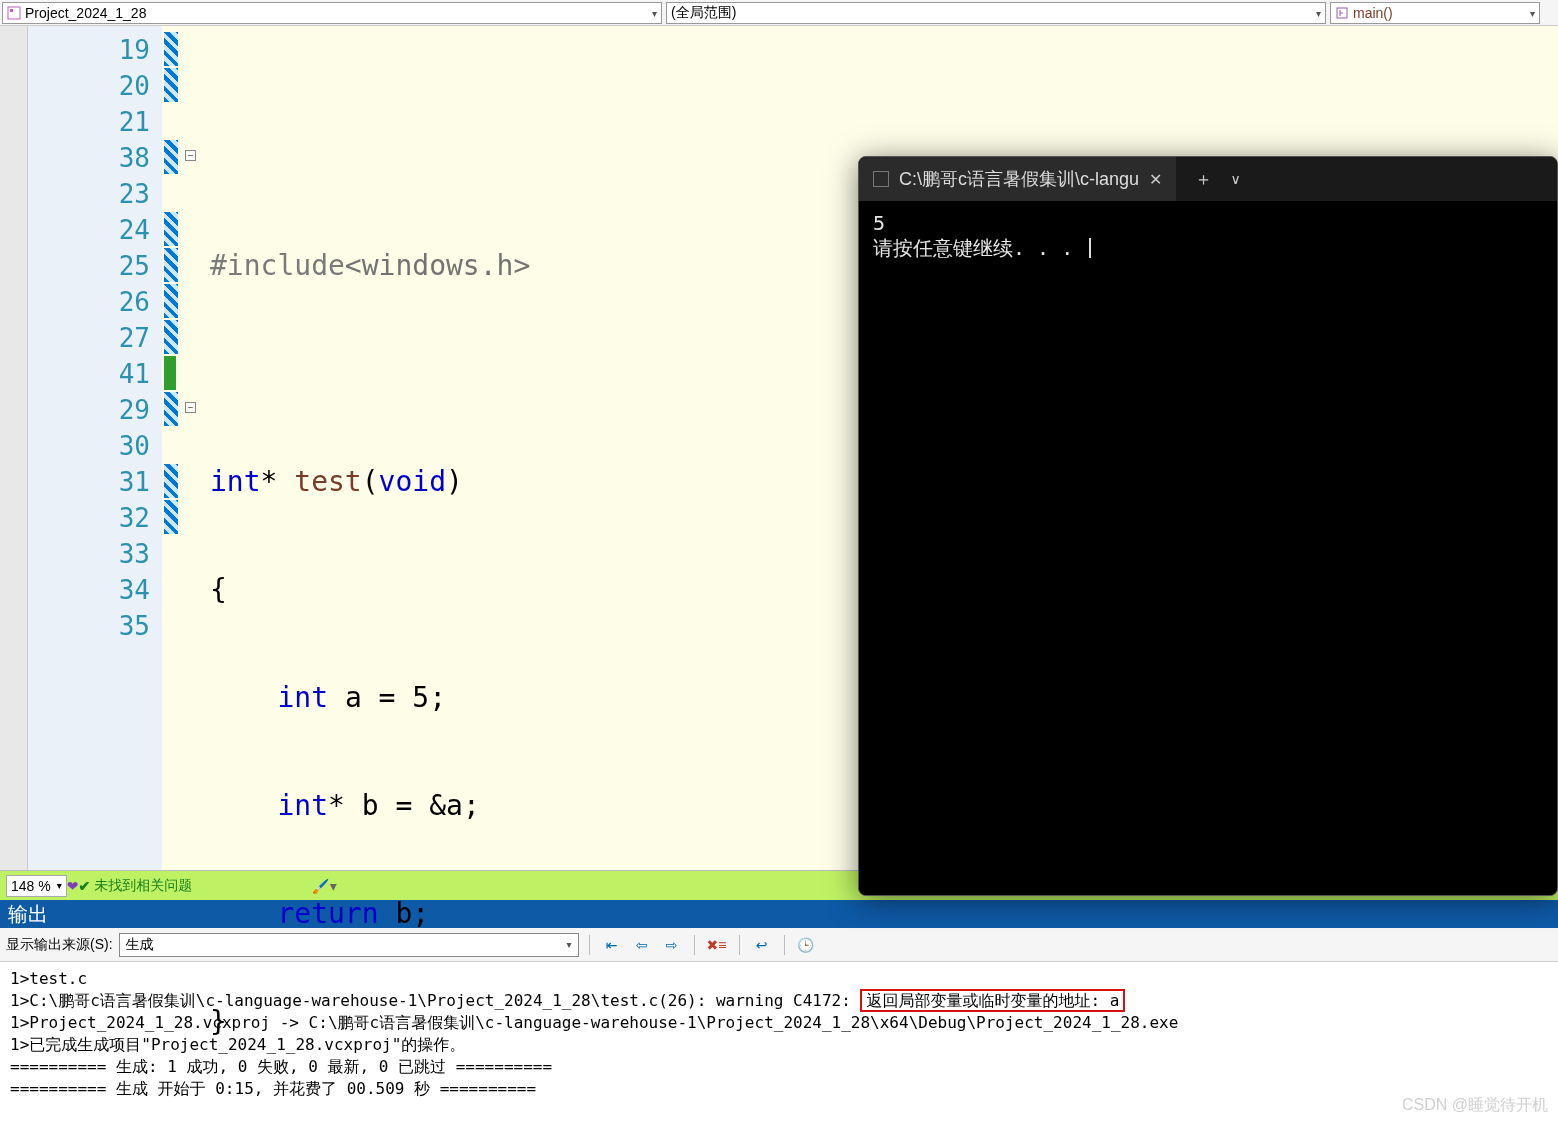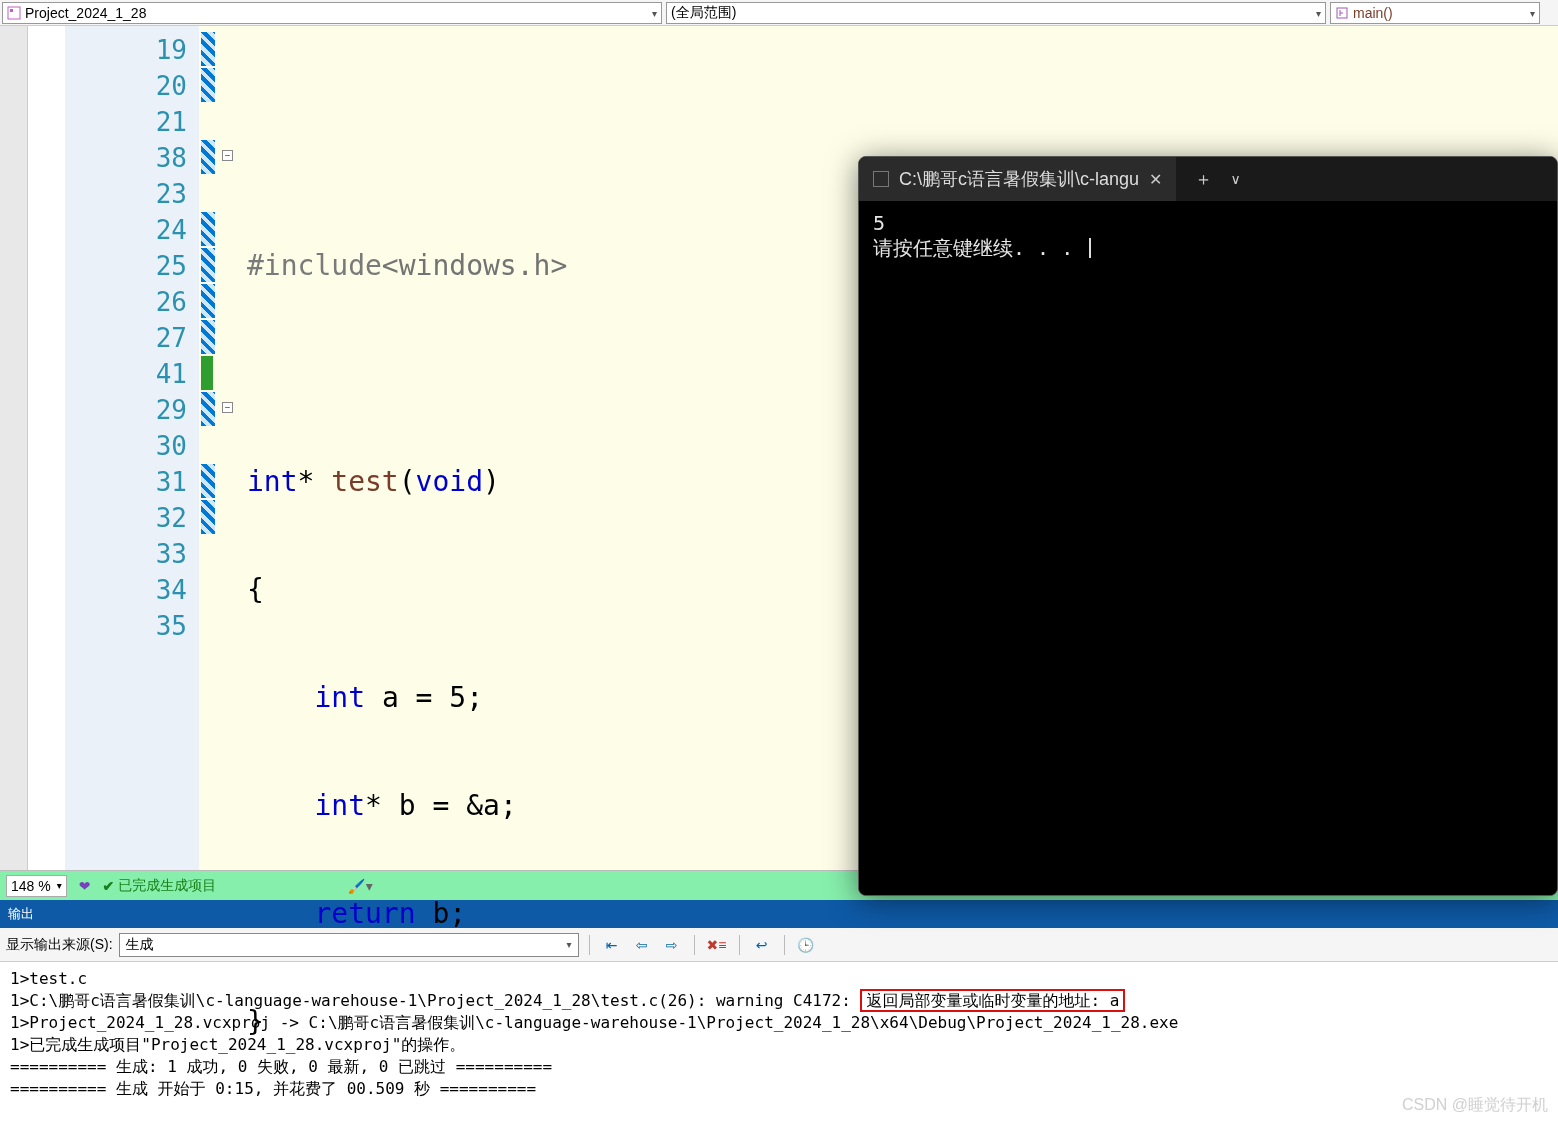--- a/index.html
+++ b/index.html
@@ -25,21 +25,21 @@
 
 .editor-area {
   display: flex; height: 844px; position: relative;
 }
 .left-gutter {
   width: 28px; background: #e8e8e8; border-right: 1px solid #ccc;
 }
 .line-gutter {
   width: 134px; background: #eaf1f9; text-align: right; padding-right: 12px;
   font-family: Consolas, monospace; font-size: 26px; color: #2b91af;
-  line-height: 36px; padding-top: 6px; margin-left: 37px;
+  line-height: 36px; padding-top: 6px;
 }
 .code-area {
   flex: 1; background: #fdfde8;
   font-family: Consolas, monospace; font-size: 28px; line-height: 36px;
   position: relative; padding-top: 6px; white-space: pre;
 }
 .marker-col {
   position: absolute; left: 0; top: 0; width: 20px; height: 100%;
 }
 .blue-stripe {
@@ -55,33 +55,33 @@
   line-height: 9px; color: #444;
 }
 .code-line { padding-left: 48px; height: 36px; }
 
 .kw { color: #0000cd; }
 .func { color: #783c28; }
 .pp { color: #7a7a7a; }
 .ppinc { color: #737373; }
 
 .status-bar {
-  display:flex; align-items:center; height: 30px; background: #86efac;
-  border-top: 1px solid #bbb; padding: 0 6px; gap: 12px;
+  display:flex; align-items:center; height: 30px; background: #bef264;
+  border-top: 1px solid #bbb; padding: 0 6px; 
 }
 .zoom-combo {
   display:flex; align-items:center; border:1px solid #aaa; background:#fff;
   height:22px; padding:0 4px;
 }
 .no-issue { color:#1a7f1a; display:flex; align-items:center; gap:4px; }
 .checkmark { color:#1a7f1a; font-weight:bold; }
 
 .output-header {
   height: 28px; background: #0e5aa7; color:#fff; display:flex; align-items:center;
-  padding: 0 8px; font-size: 13px;
+  padding: 0 8px; font-size: 20px;
 }
 .output-toolbar {
   display:flex; align-items:center; height: 34px; background:#f5f5f5;
   border-bottom:1px solid #ccc; padding: 16px 6px; gap: 6px;
 }
 .out-label { font-size:14px; }
 .out-select {
   border:1px solid #888; background:#fff; display:flex; align-items:center;
   height:24px; width:460px; padding:0 6px;
 }
@@ -221,21 +221,21 @@
 </div>
 
 <div class="status-bar">
   <div class="zoom-combo">
     <span>148 %</span>
     <span style="margin-left:6px;font-size:10px">▾</span>
   </div>
   <span style="color:#7a3fbf">❤</span>
   <div class="no-issue">
     <span class="checkmark">✔</span>
-    <span>已完成生成项目</span>
+    <span>未找到相关问题</span>
   </div>
   <div style="margin-left:120px;color:#666">🖌️▾</div>
 </div>
 
 <div class="output-header">
   <span>输出</span>
 </div>
 <div class="output-toolbar">
   <span class="out-label">显示输出来源(S):</span>
   <div class="out-select">

